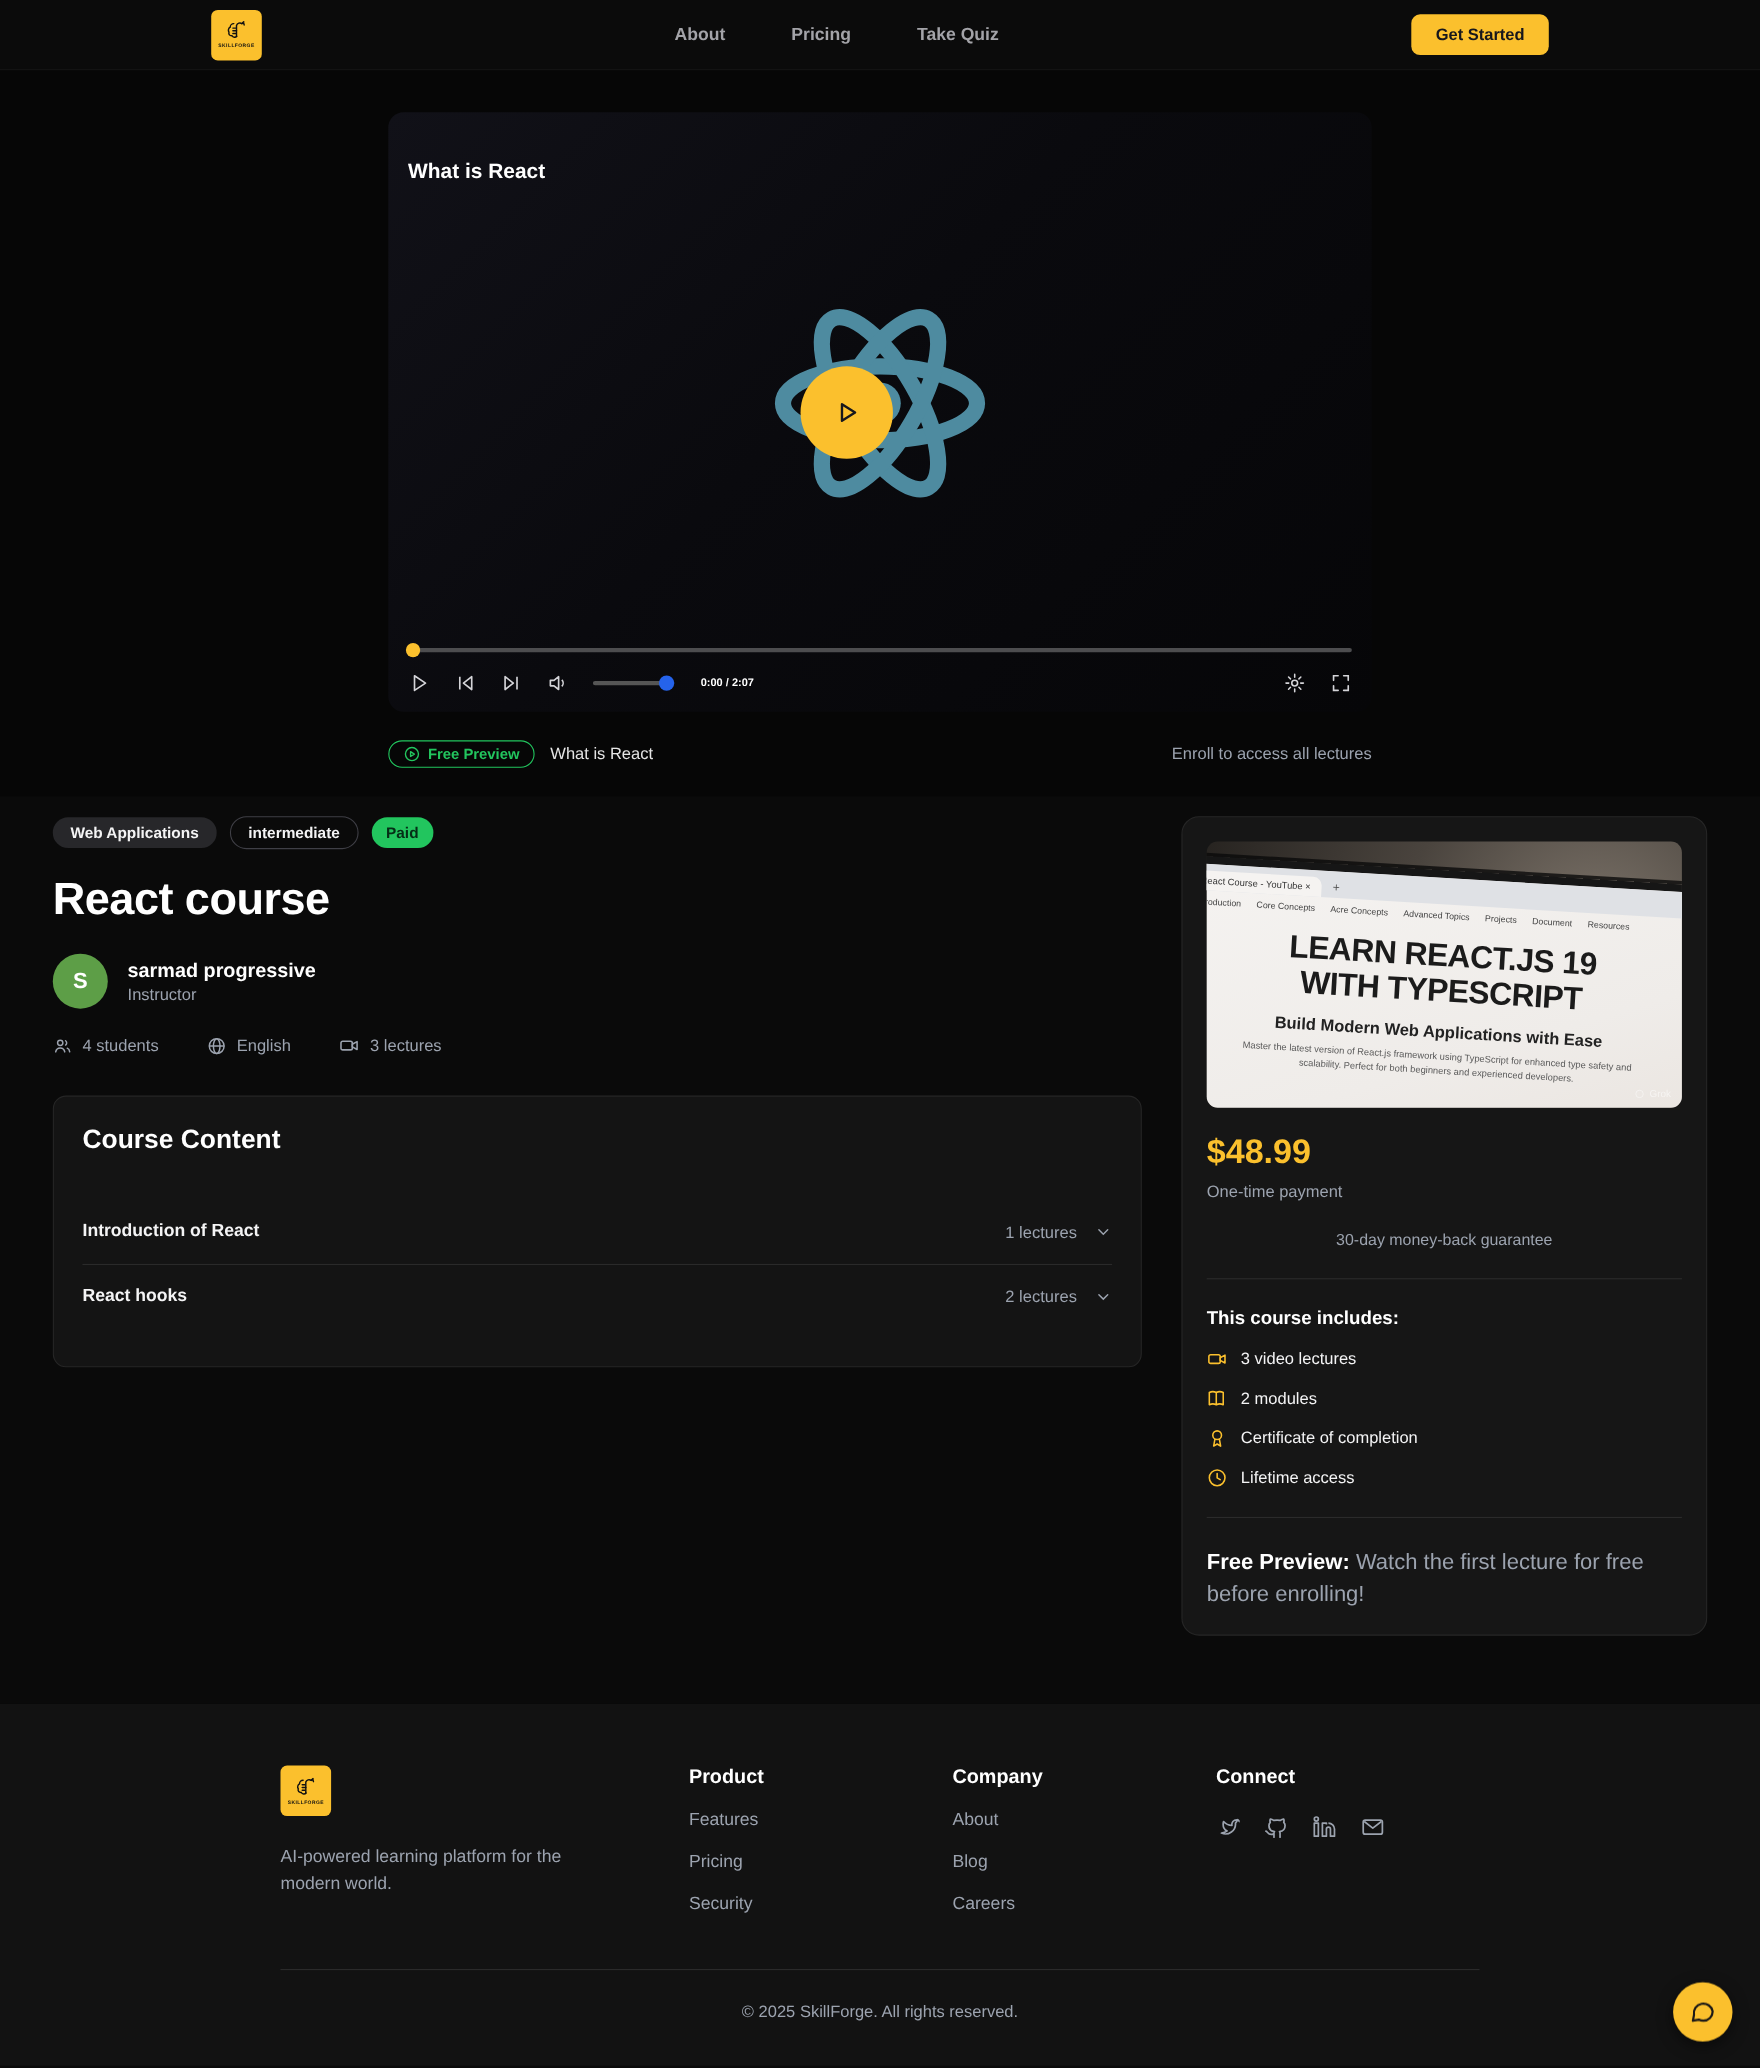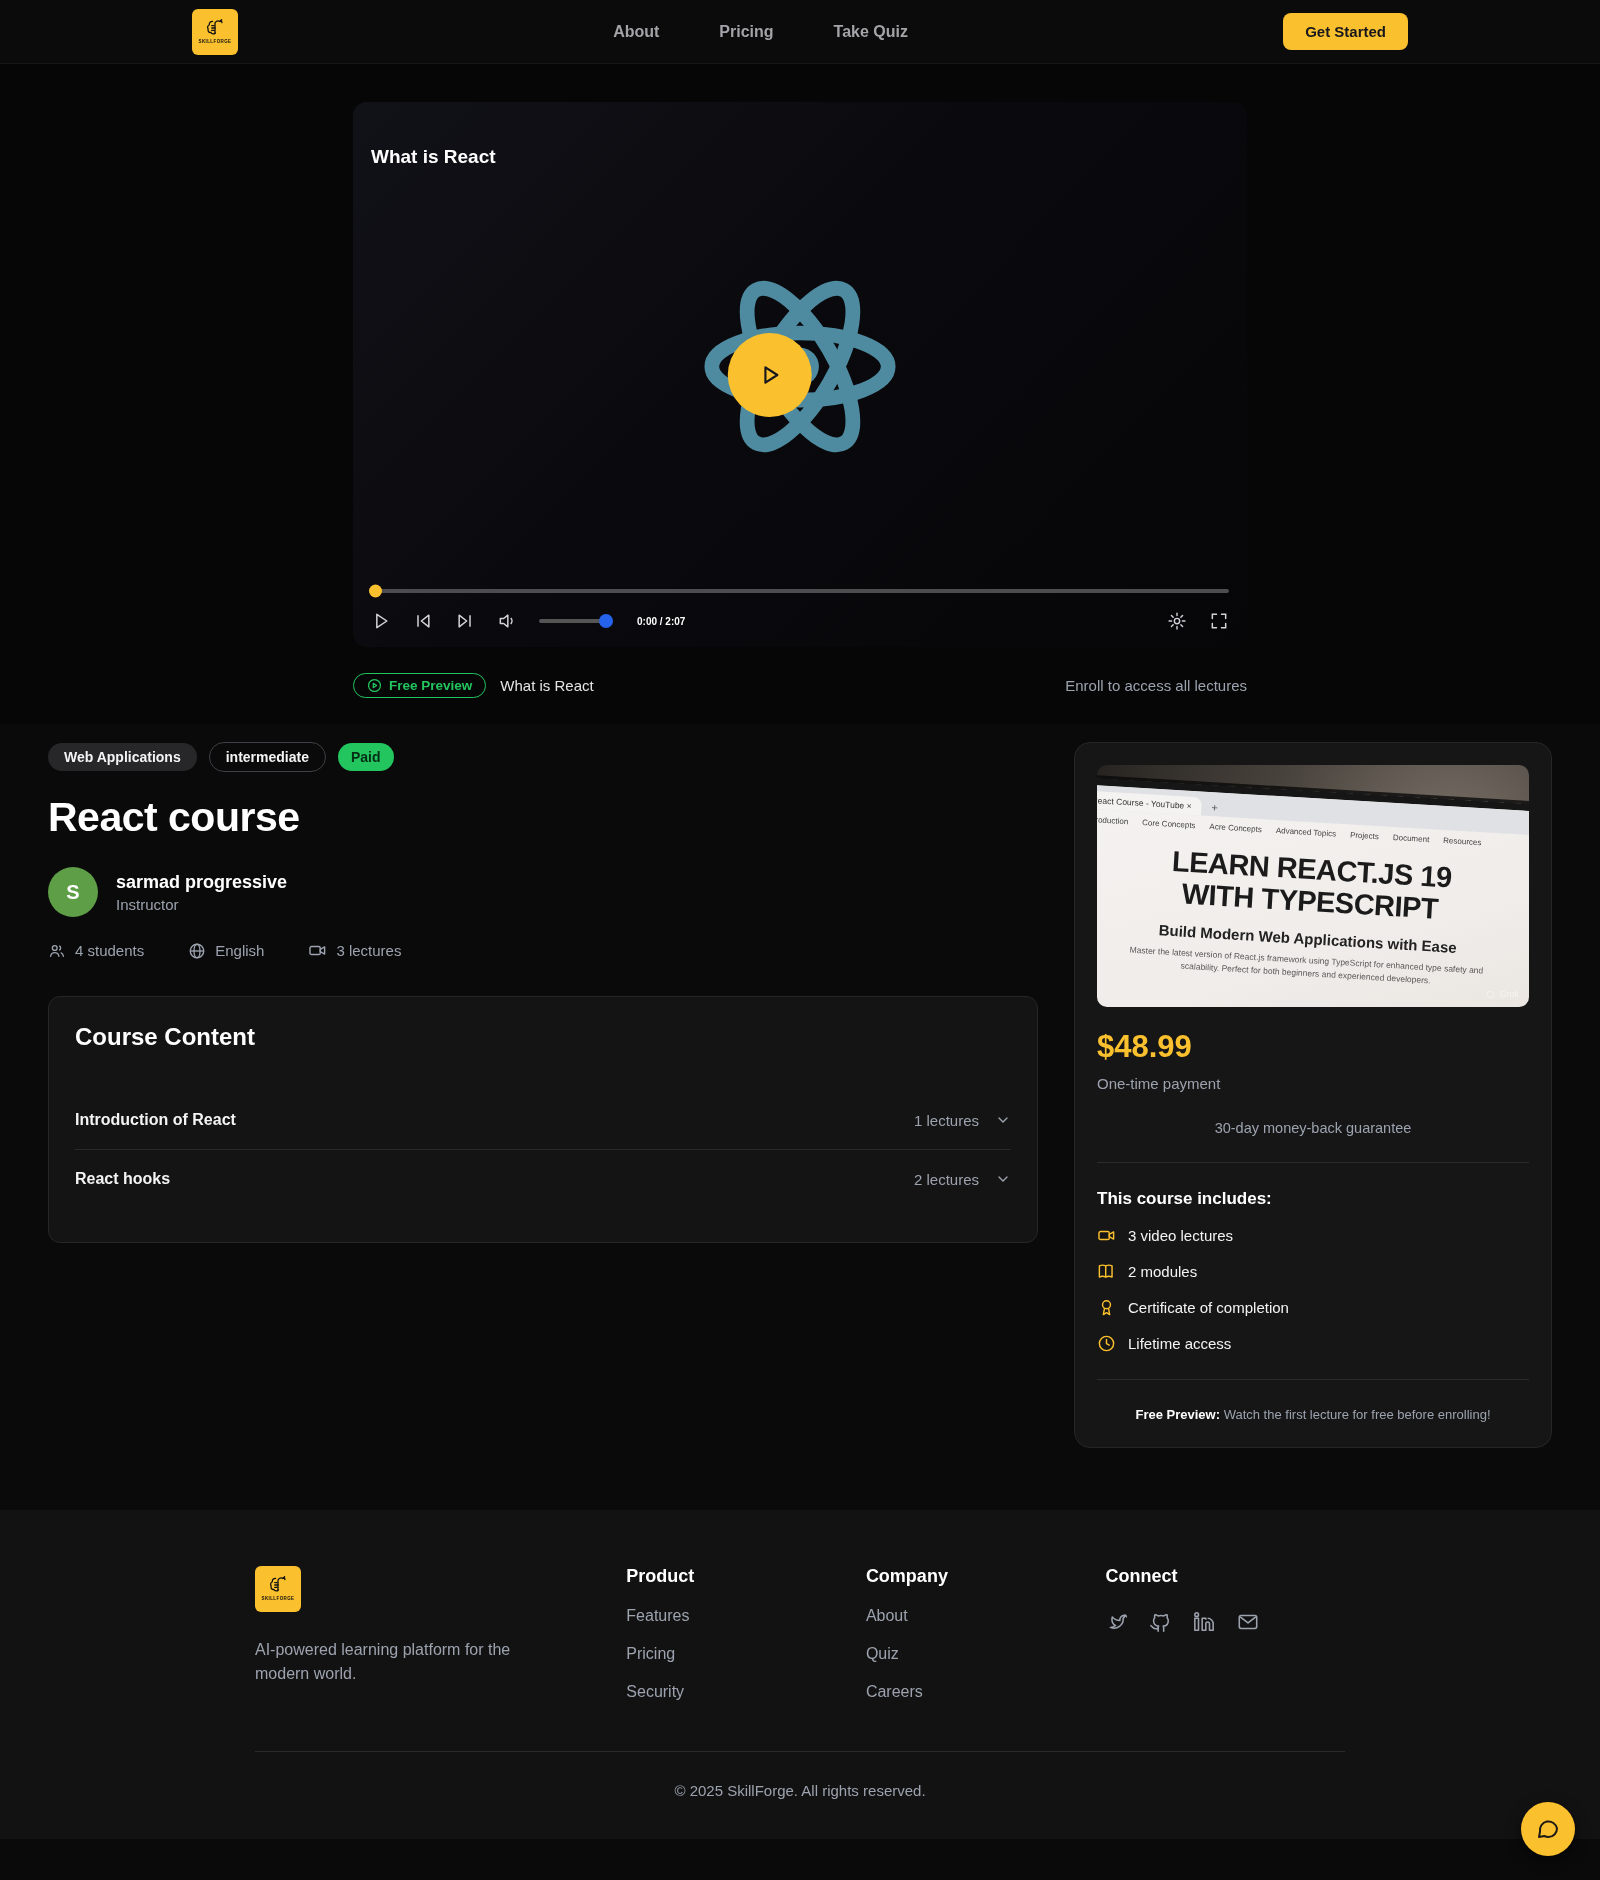--- a/index.html
+++ b/index.html
@@ -153,21 +153,21 @@
   .payment-note { margin-top:10px; font-size:15px; color:#9ca3af; }
   .enroll-btn {
     margin-top:26px; width:100%; height:42px; background:#fbc02d; color:#1c1917;
     border:none; border-radius:10px; font-size:15.5px; font-weight:700; cursor:pointer;
     font-family:inherit;
   }
   .guarantee { margin-top:28px; text-align:center; font-size:14.5px; color:#9ca3af; }
   .divider { border-top:1px solid #2b2b2b; margin:26px 0; }
   .includes-heading { font-size:17px; font-weight:800; color:#fff; }
   .include-item { display:flex; align-items:center; gap:12px; margin-top:17px; font-size:15px; color:#f4f4f5; }
-  .fp-note { font-size:13px; color:#9ca3af; line-height:1.45;text-align:center; }
+  .fp-note { font-size:20px; color:#9ca3af; line-height:1.45; }
   .fp-note b { color:#fff; }
 
   
   .footer { background:#121212; padding:56px 0 0; }
   .footer-inner { width:1090px; margin:0 auto; display:grid; grid-template-columns:1.55fr 1fr 1fr 1fr; }
   .footer-tagline { margin-top:26px; font-size:16px; color:#9ca3af; line-height:1.5; width:260px; }
   .fcol-heading { font-size:18px; font-weight:700; color:#fff; }
   .fcol a { display:block; margin-top:20px; font-size:16px; color:#9ca3af; text-decoration:none; }
   .social-row { display:flex; gap:22px; margin-top:24px; }
   .social-row a { margin-top:0; display:flex; }
@@ -481,21 +481,21 @@
     <div class="fcol">
       <div class="fcol-heading">Product</div>
       <a href="#">Features</a>
       <a href="#">Pricing</a>
       <a href="#">Security</a>
     </div>
 
     <div class="fcol">
       <div class="fcol-heading">Company</div>
       <a href="#">About</a>
-      <a href="#">Quiz</a>
+      <a href="#">Blog</a>
       <a href="#">Careers</a>
     </div>
 
     <div class="fcol">
       <div class="fcol-heading">Connect</div>
       <div class="social-row">
         <a href="#">
           <svg width="22" height="22" viewBox="0 0 24 24" fill="none" stroke="#9ca3af" stroke-width="1.7" stroke-linejoin="round">
               <path d="M22 4.5s-.8 2.2-2.2 3.5c.7 7.3-6.9 13-13.9 9.9 2.1-.1 4-.8 5.6-2.1-2.1-.6-5-3.9-3.5-9.3 2.1 2.4 5.1 3.8 8.3 3.9-.6-2.9 1.7-5.6 4.6-5.6 1.2 0 2.4.5 3.1 1.7z"></path>
             </svg>

